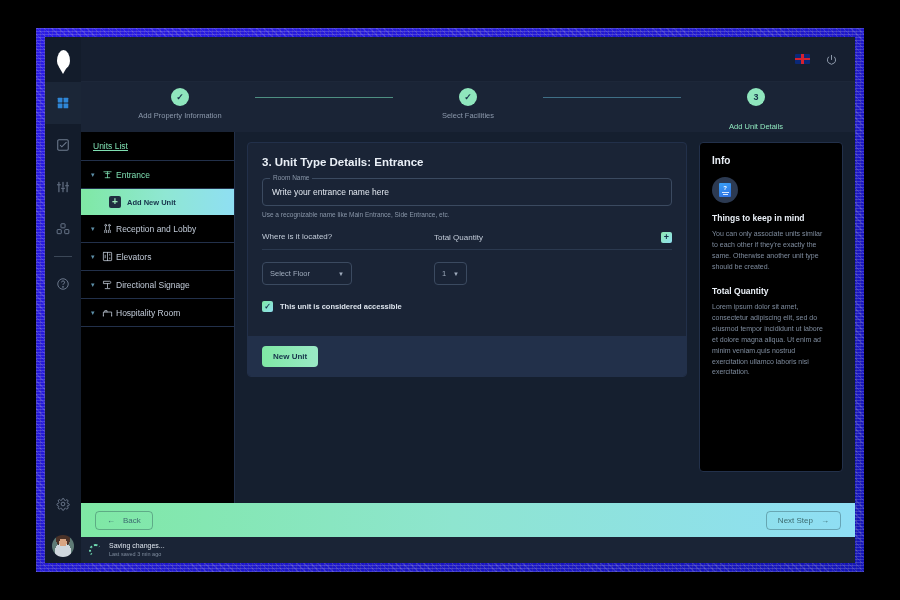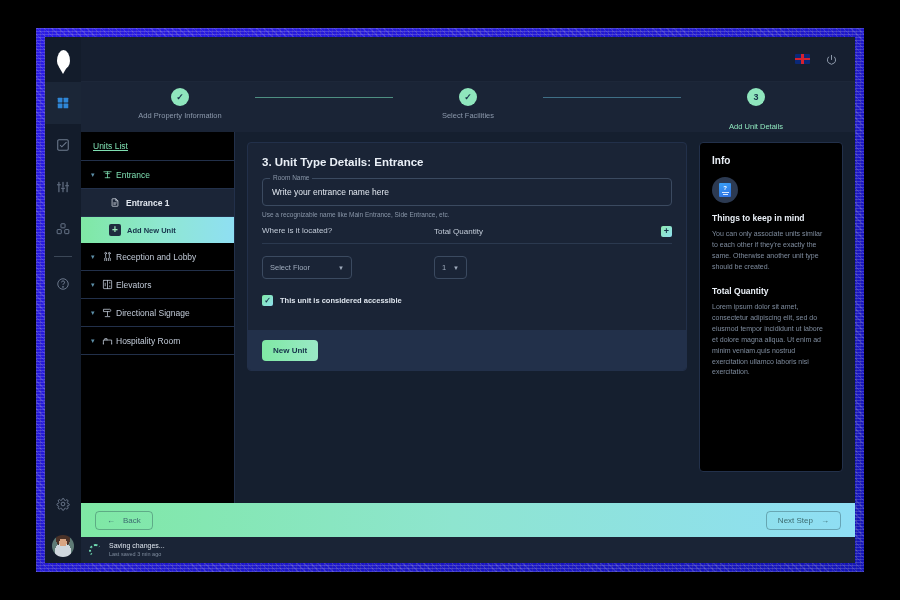--- a/index.html
+++ b/index.html
@@ -190,21 +190,21 @@
   .field{
     position:relative;border:1px solid #3b4a60;border-radius:4px;
     height:28px;display:flex;align-items:center;padding:0 9px;
   }
   .field-label{
     position:absolute;top:-5px;left:7px;background:#1a2436;
     padding:0 3px;font-size:6.5px;color:#8a97a9;
   }
   .field-val{font-size:8.5px;color:#e3e9f1;}
   .helper{font-size:6.5px;color:#8a97a9;margin-top:5px;}
-  .tworow{display:flex;margin-top:8px;}
+  .tworow{display:flex;margin-top:14px;}
   .col-a{flex:0 0 172px;}
   .col-b{flex:1;display:flex;align-items:center;}
   .sublabel{font-size:8px;color:#c2cbd8;}
   .plus-btn{
     width:11px;height:11px;border-radius:2px;
     background:linear-gradient(135deg,#8fe8b0,#8fdff0);
     color:#16324a;display:flex;align-items:center;justify-content:center;
     font-size:9px;line-height:1;font-weight:bold;margin-left:auto;
   }
   .hr{height:1px;background:#2b394f;margin-top:6px;}
@@ -383,30 +383,20 @@
           <div class="unit-row open">
             <span class="chev">▾</span>
             <span class="u-ico">
               <svg width="11" height="11" viewBox="0 0 24 24" fill="none" stroke="currentColor" stroke-width="1.7" stroke-linecap="round">
                 <path d="M4 6h16M12 6v13M7 19h10M8 10h8"></path>
               </svg>
             </span>
             <span>Entrance</span>
           </div>
 
-          <div class="unit-child">
-            <span class="u-ico">
-              <svg width="10" height="11" viewBox="0 0 24 24" fill="none" stroke="currentColor" stroke-width="1.7">
-                <path d="M14 3H6a1 1 0 0 0-1 1v16a1 1 0 0 0 1 1h12a1 1 0 0 0 1-1V8z"></path>
-                  <path d="M14 3v5h5"></path>
-                  <path d="M8 13h8M8 16h6"></path>
-              </svg>
-            </span>
-            <span>Entrance 1</span>
-          </div>
 
           <div class="unit-add">
             <span class="plus-sq">+</span>
             <span>Add New Unit</span>
           </div>
 
           <div class="unit-row">
             <span class="chev">▾</span>
             <span class="u-ico">
               <svg width="11" height="11" viewBox="0 0 24 24" fill="none" stroke="currentColor" stroke-width="1.7" stroke-linecap="round">

